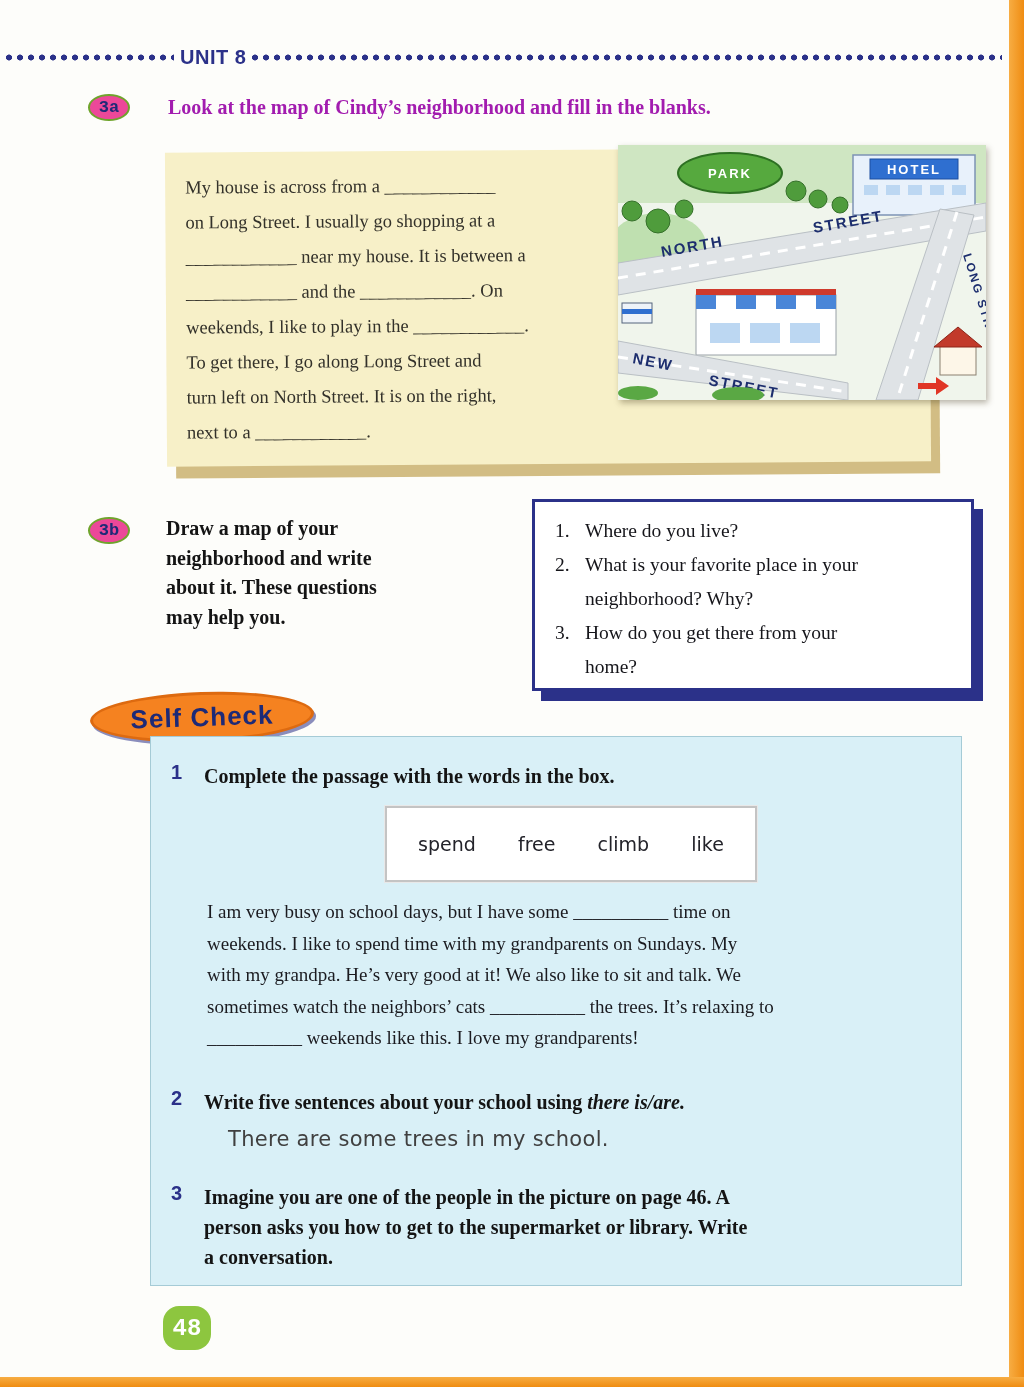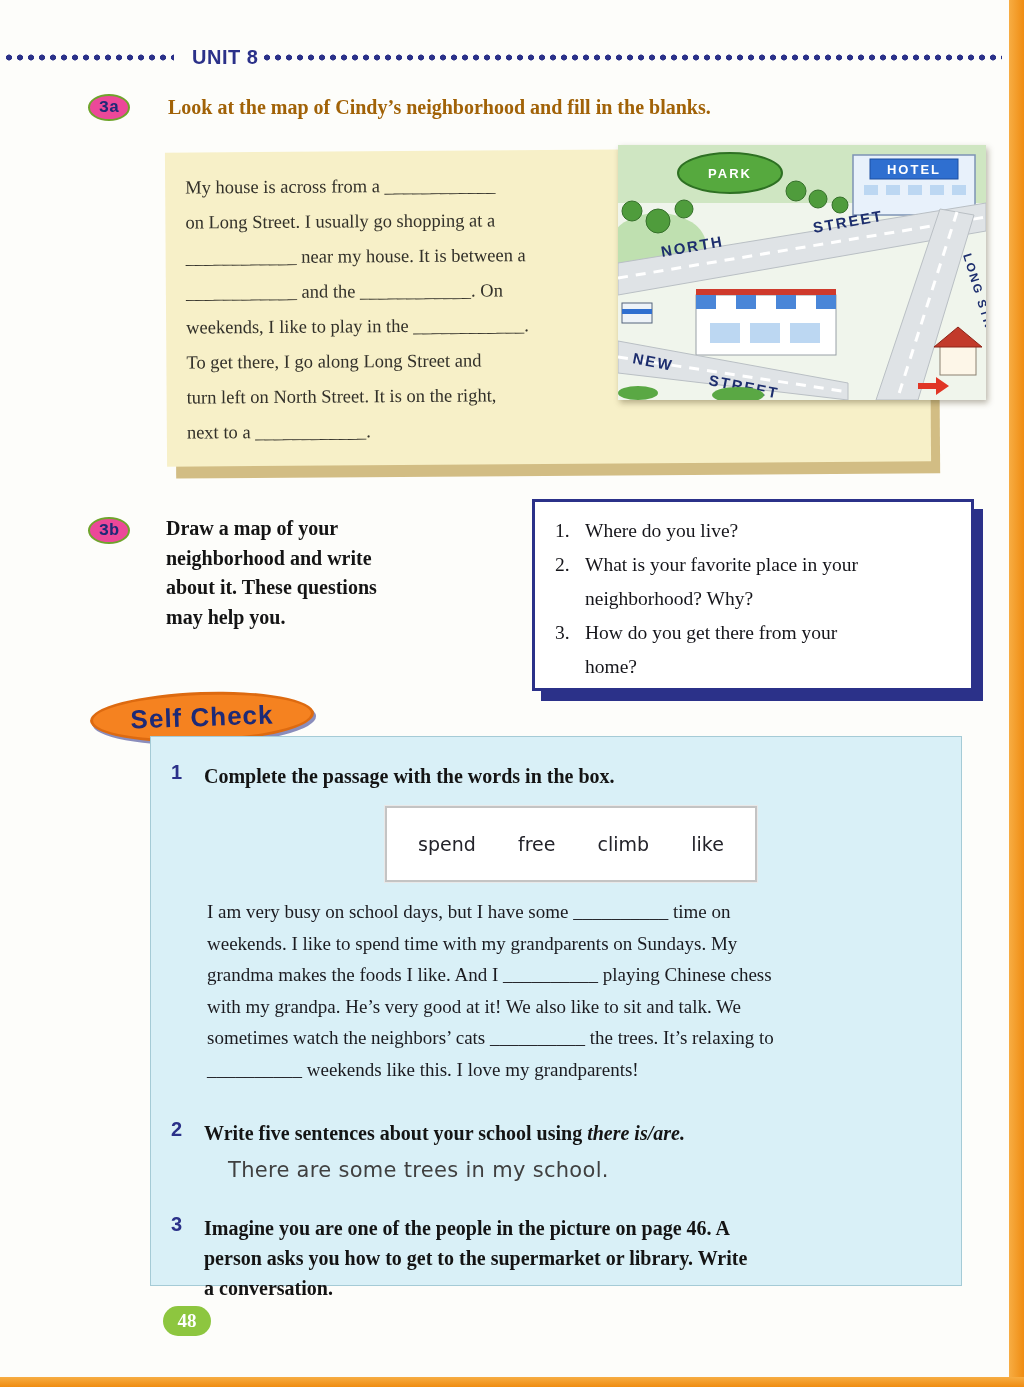--- a/index.html
+++ b/index.html
@@ -11,29 +11,29 @@
   .edge-bottom { position: absolute; left: 0; bottom: 0; width: 100%; height: 10px;
     background: linear-gradient(to bottom, #f7ad43, #ef8c12); }
 
   .unit-rule { position: absolute; top: 48px; left: 6px; right: 22px; height: 18px;
     display: flex; align-items: center; }
   .dots { height: 7px; background-image: radial-gradient(circle at 3px 3.5px, #2b3189 2.7px, transparent 3.3px);
     background-size: 11px 7px; background-repeat: repeat-x; }
   .dots-left { width: 168px; }
   .dots-right { flex: 1; }
   .unit-label { font-family: "Liberation Sans", sans-serif; font-weight: bold; font-size: 20px;
-    color: #2b3189; padding: 0 6px; letter-spacing: 0.5px; margin-left: 12px; }
+    color: #2b3189; padding: 0 6px; letter-spacing: 0.5px; }
 
   .badge { position: absolute; width: 42px; height: 27px; background: #ec4899; border: 2px solid #6fa42c;
     border-radius: 50%; color: #1d2a77; font-family: Liberation Mono, monospace; font-weight: bold;
     font-size: 17px; display: flex; align-items: center; justify-content: center; }
   .badge-3a { left: 88px; top: 94px; }
   .badge-3b { left: 88px; top: 517px; }
 
-  .title-3a { position: absolute; left: 168px; top: 96px; font-size: 20px; font-weight: bold; color: #a16207; }
+  .title-3a { position: absolute; left: 168px; top: 96px; font-size: 20px; font-weight: bold; color: #a21caf; }
 
   .card-3a { position: absolute; left: 166px; top: 150px; width: 764px; height: 314px;
     background: #f7f0c8; box-shadow: 9px 12px 0 #d2bd84; transform: rotate(-0.4deg); }
   .card-text { position: absolute; left: 20px; top: 18px; font-size: 18.5px; color: #33312a; line-height: 35px; }
   .card-line { white-space: pre; }
 
   .map-wrap { position: absolute; left: 618px; top: 145px; width: 368px; height: 255px;
     box-shadow: 2px 3px 6px rgba(60,50,20,0.35); background: #f0f5ec; }
 
   .title-3b { position: absolute; left: 166px; top: 514px; font-size: 20px; font-weight: bold;
@@ -61,23 +61,23 @@
   .wordbox { width: 372px; margin: 15px 0 14px 214px; background: #ffffff; border: 2px solid #c4c4c4;
     box-shadow: 0 0 0 1px #e8e8e8; padding: 25px 10px; display: flex; justify-content: space-around;
     font-family: "DejaVu Sans", sans-serif; font-size: 19px; color: #23232a; }
   .passage { margin: 14px 0 0 36px; font-size: 19px; line-height: 31.5px; color: #1b1b20; }
   .passage div { white-space: pre; }
   .item2 { margin-top: 33px; }
   .example { margin: 10px 0 0 57px; font-family: "DejaVu Sans", sans-serif; font-size: 21px;
     color: #404040; letter-spacing: 0.3px; }
   .item3 { margin-top: 31px; }
 
-  .page-pill { position: absolute; left: 163px; top: 1306px; width: 48px; height: 30px; background: #8dc63f;
+  .page-pill { position: absolute; left: 163px; top: 1306px; width: 48px; height: 44px; background: #8dc63f;
     border-radius: 16px; display: flex; align-items: center; justify-content: center; color: #ffffff;
-    font-family: Liberation Serif, serif; font-weight: bold; font-size: 19px; }
+    font-family: Liberation Mono, monospace; font-weight: bold; font-size: 24px; }
 
   .map-street { font-family: "Liberation Sans", sans-serif; font-weight: bold; font-size: 15px;
     fill: #1d2e6e; letter-spacing: 2px; }
   .map-street-long { font-size: 12px; letter-spacing: 2px; }
   .map-sign { font-family: "Liberation Sans", sans-serif; font-weight: bold; font-size: 13px;
     fill: #ffffff; letter-spacing: 2px; text-anchor: middle; }
 </style>
 </head>
 <body>
 
@@ -204,21 +204,20 @@
     <div class="wordbox">
       <span>spend</span>
       <span>free</span>
       <span>climb</span>
       <span>like</span>
     </div>
 
     <div class="passage">
       <div>I am very busy on school days, but I have some __________ time on</div>
       <div>weekends. I like to spend time with my grandparents on Sundays. My</div>
-      <div>grandma makes the foods I like. And I __________ playing Chinese chess</div>
       <div>with my grandpa. He’s very good at it! We also like to sit and talk. We</div>
       <div>sometimes watch the neighbors’ cats __________ the trees. It’s relaxing to</div>
       <div>__________ weekends like this. I love my grandparents!</div>
     </div>
 
     <div class="item-row item2">
       <span class="item-num">2</span>
       <span class="item-title"><span>Write five sentences about your school using </span><em>there is/are.</em></span>
     </div>
     <div class="example">There are some trees in my school.</div>

